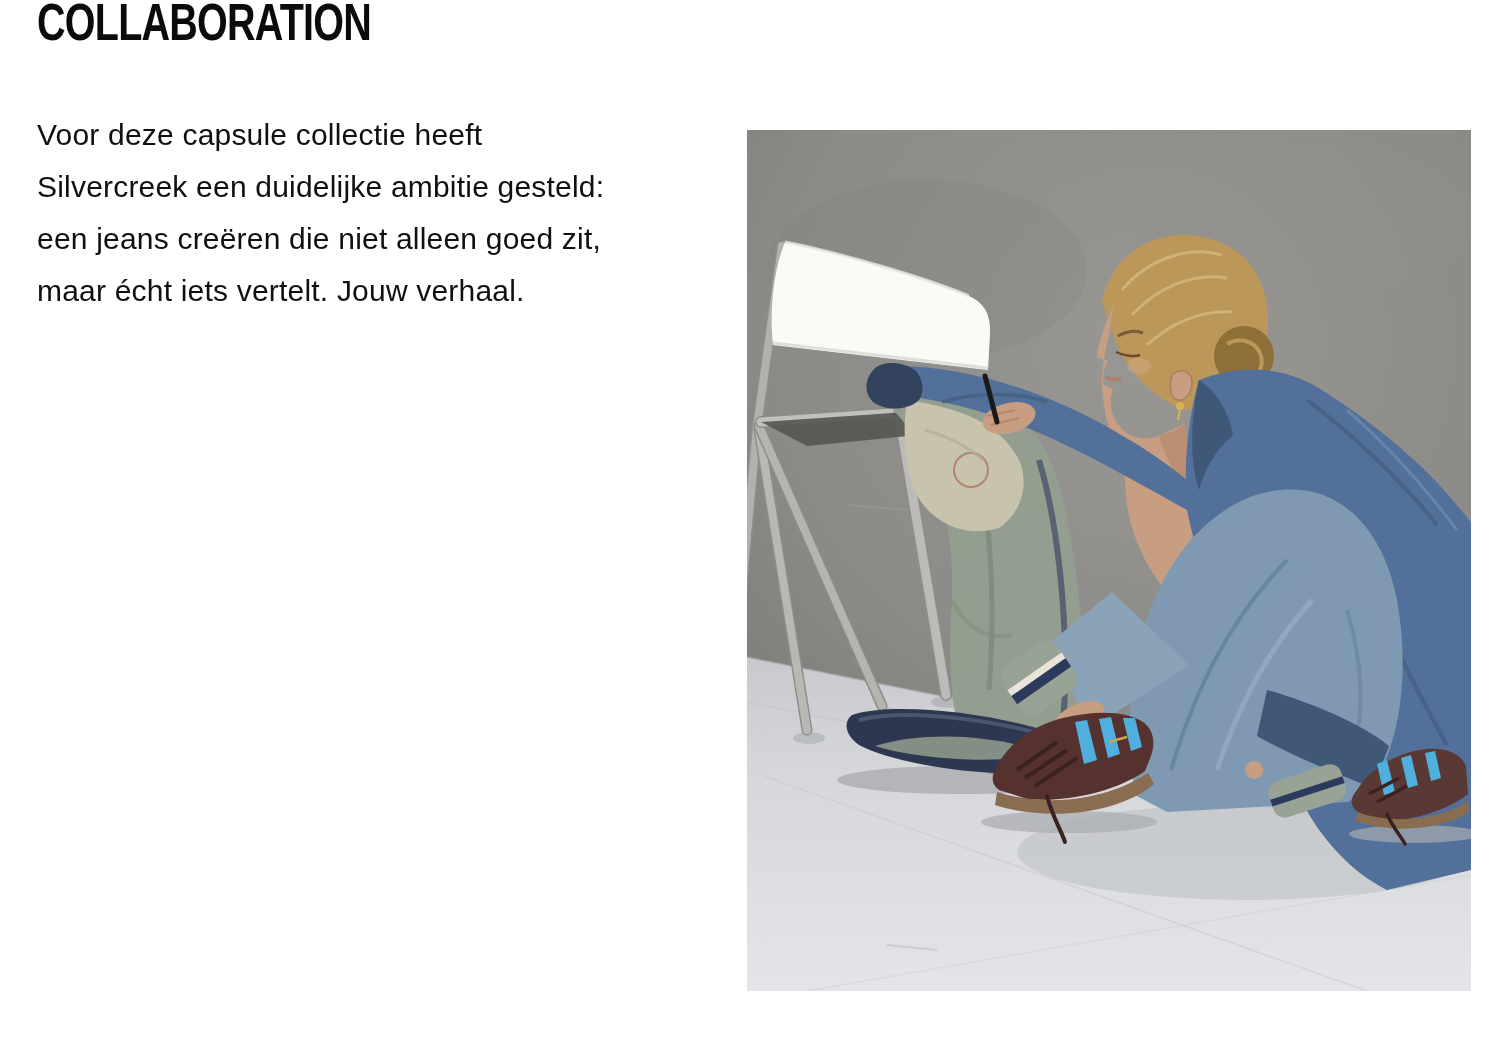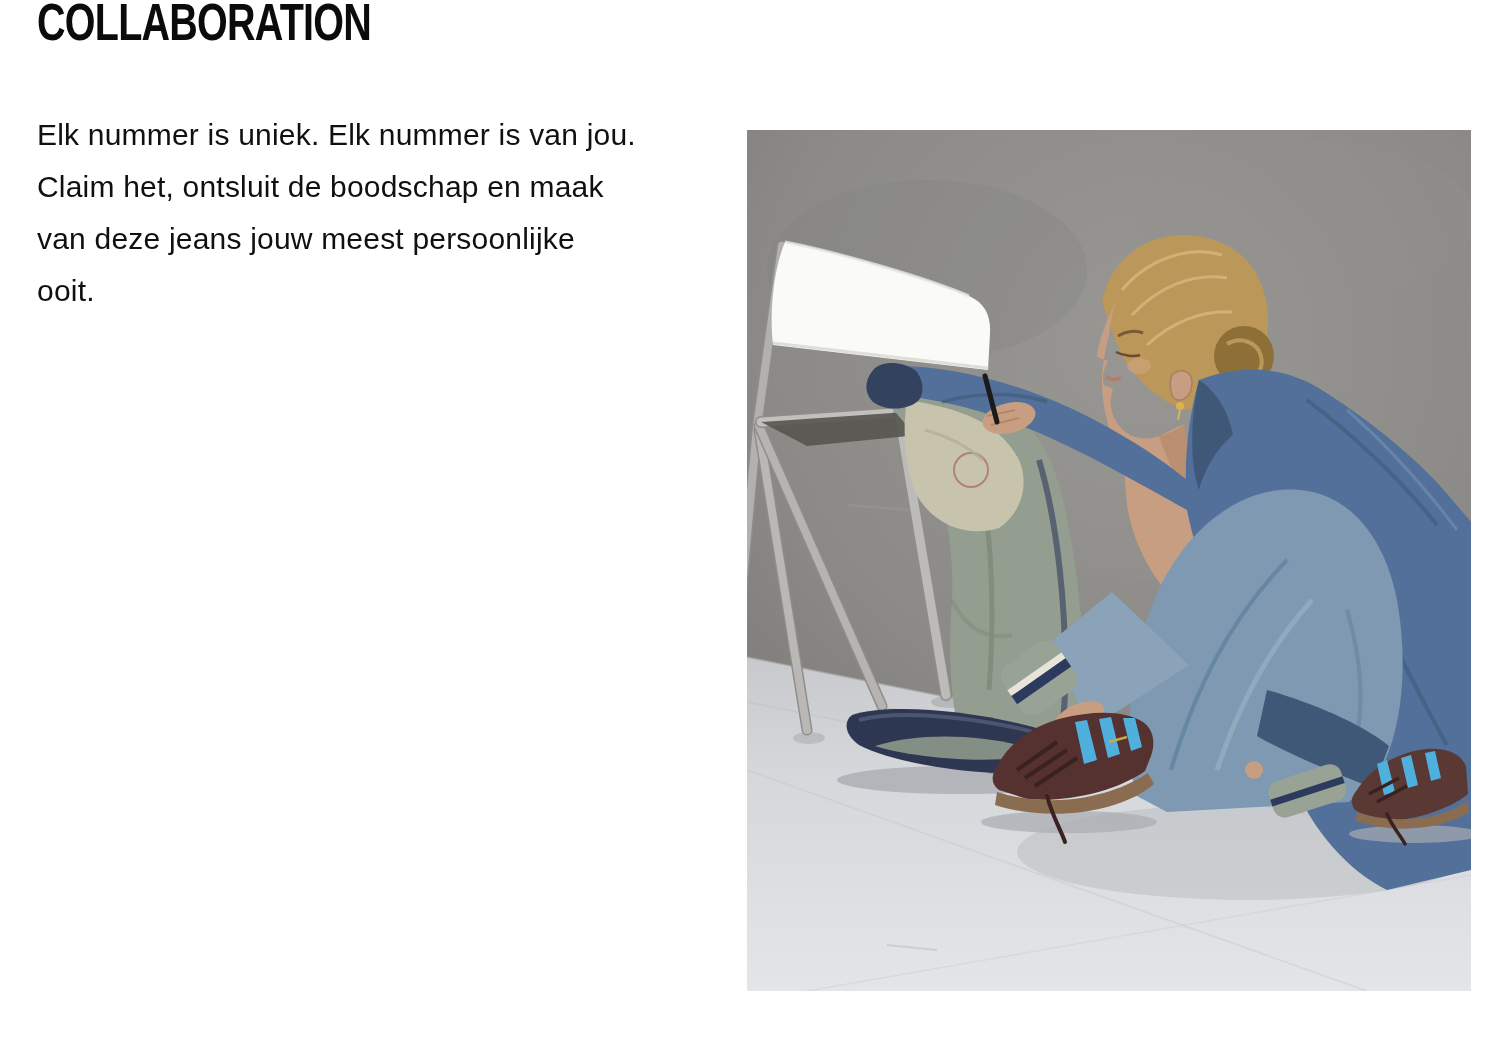--- a/index.html
+++ b/index.html
@@ -32,24 +32,24 @@
     overflow:hidden; background:#8b8a87;
   }
   .photo svg { display:block; }
 </style>
 </head>
 <body>
 
 <div class="text-col">
   <h1 class="heading">COLLABORATION</h1>
   <div class="paragraphs">
-    <p class="para">Elk nummer is uniek. Elk nummer is van jou.
-Claim het, ontsluit de boodschap en maak
-van deze jeans jouw meest persoonlijke
-ooit.</p>
+    <p class="para">Voor deze capsule collectie heeft
+Silvercreek een duidelijke ambitie gesteld:
+een jeans creëren die niet alleen goed zit,
+maar écht iets vertelt. Jouw verhaal.</p>
   </div>
 </div>
 
 <div class="photo" role="img" aria-label="Model zit op de vloer naast een witte klapstoel en schrijft met een pen op een jeans die over de stoel hangt">
   <svg width="724" height="861" viewBox="0 0 724 861" xmlns="http://www.w3.org/2000/svg">
     <defs>
       <radialGradient id="wallG" cx="55%" cy="30%" r="95%">
         <stop offset="0" stop-color="#989794"></stop>
         <stop offset="0.55" stop-color="#8b8a87"></stop>
         <stop offset="1" stop-color="#747370"></stop>

